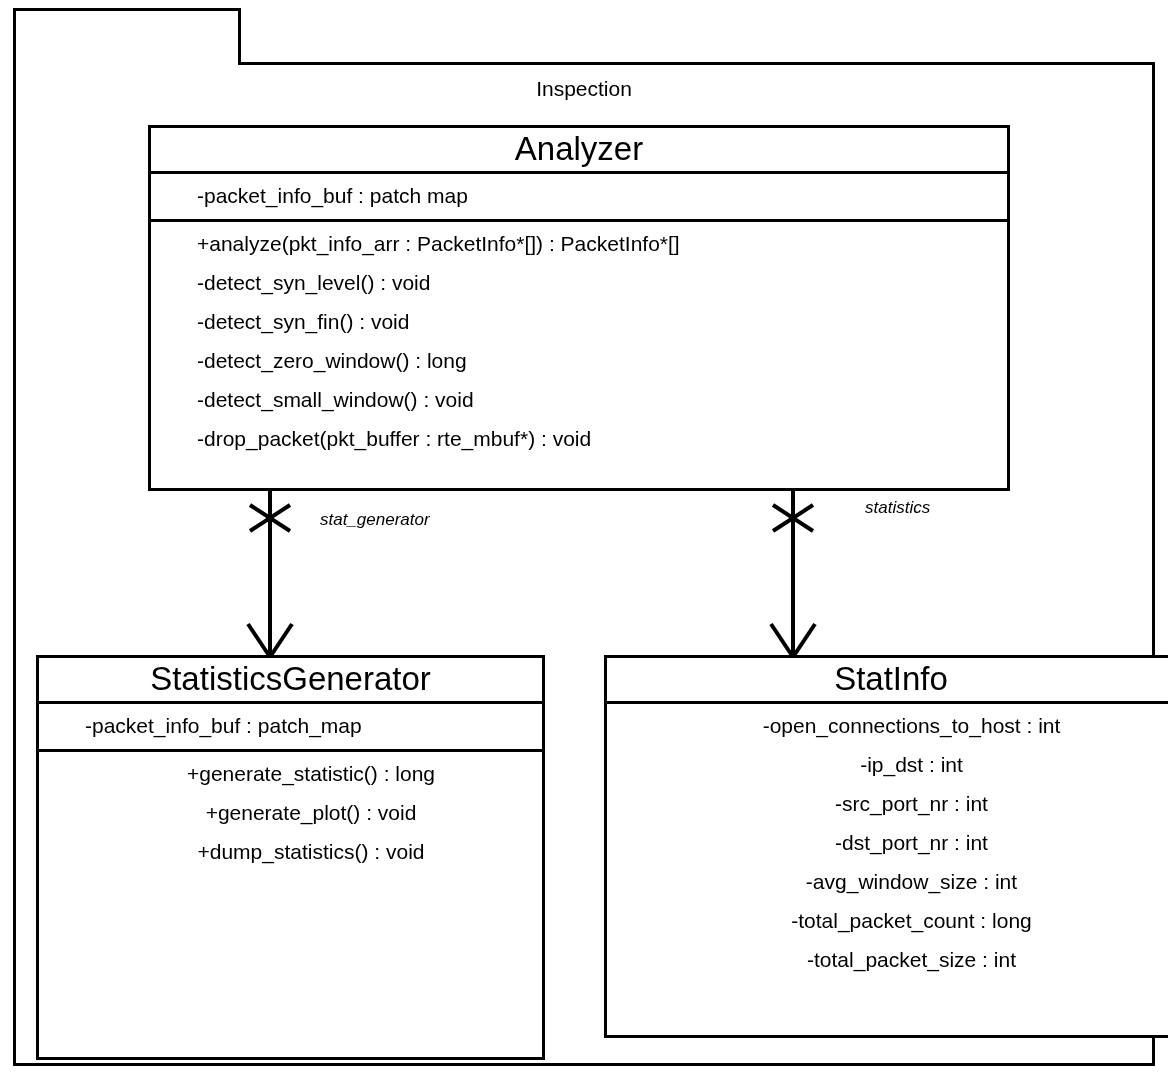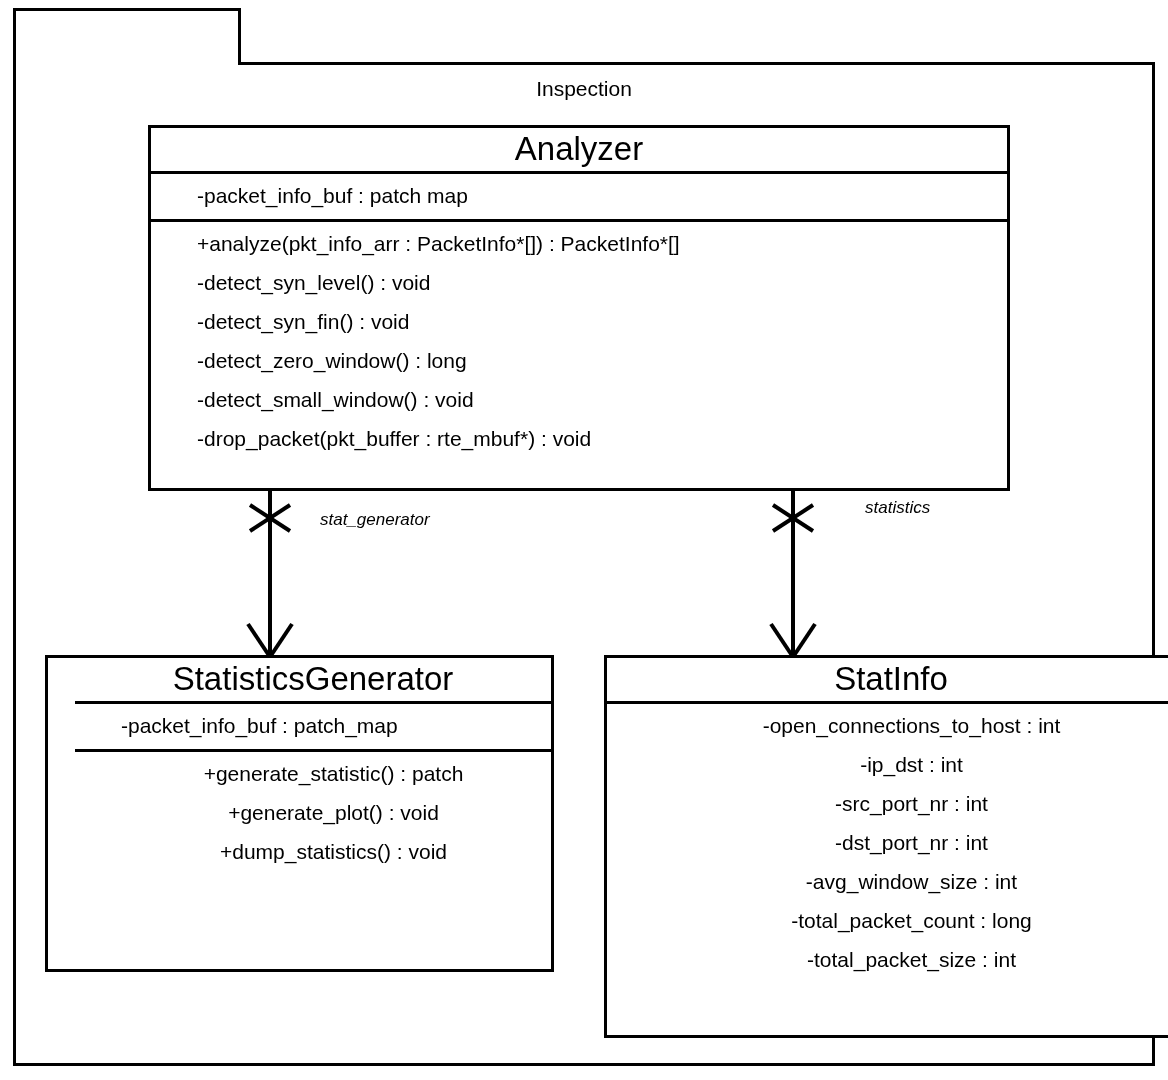--- a/index.html
+++ b/index.html
@@ -92,25 +92,24 @@
   }
 
   
   #analyzer-class {
     left: 148px;
     top: 125px;
     width: 862px;
     height: 366px;
   }
   #statisticsgenerator-class {
-    left: 45px;
+    left: 36px;
     top: 655px;
     width: 509px;
-    height: 317px;
-    padding-left: 27px;
+    height: 405px;
   }
   #statinfo-class {
     left: 604px;
     top: 655px;
     width: 574px;
     height: 383px;
   }
 
   
   .assoc {
@@ -197,21 +196,21 @@
     </g>
   </svg>
   <div class="assoc-label" id="label-statistics">statistics</div>
 
   <div class="class-box" id="statisticsgenerator-class">
     <div class="class-name">StatisticsGenerator</div>
     <div class="compartment attributes">
       <div class="member">-packet_info_buf : patch_map</div>
     </div>
     <div class="compartment methods filler">
-      <div class="member">+generate_statistic() : patch</div>
+      <div class="member">+generate_statistic() : long</div>
       <div class="member">+generate_plot() : void</div>
       <div class="member">+dump_statistics() : void</div>
     </div>
   </div>
 
   <div class="class-box" id="statinfo-class">
     <div class="class-name">StatInfo</div>
     <div class="compartment attributes filler">
       <div class="member">-open_connections_to_host : int</div>
       <div class="member">-ip_dst : int</div>

